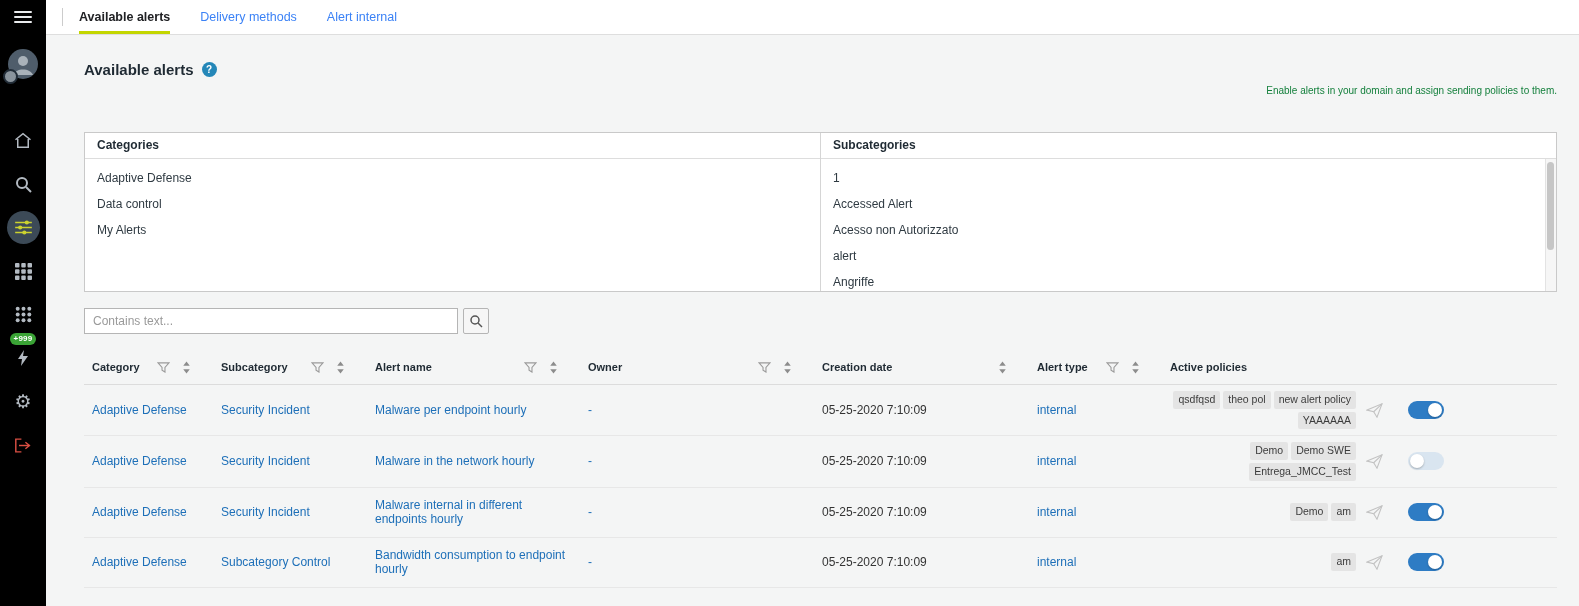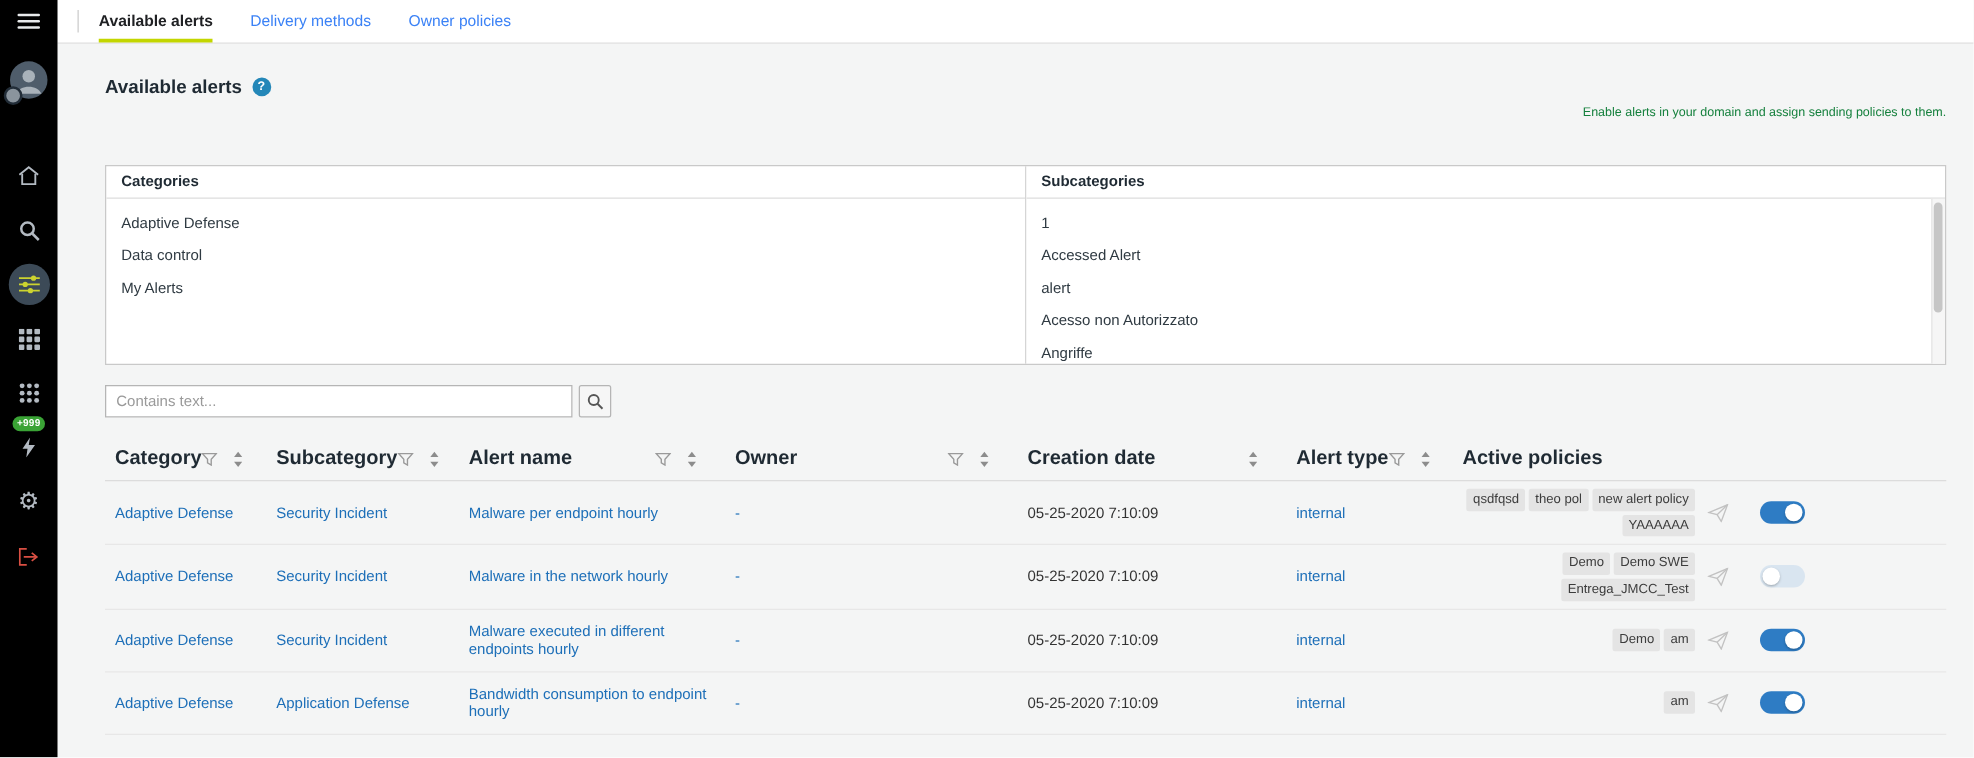--- a/index.html
+++ b/index.html
@@ -54,21 +54,21 @@
   
   .search-row{margin-top:16px;display:flex;align-items:center;gap:5px;}
   .search-input{width:356px;height:24px;border:1px solid #b5b5b5;padding:0 8px;font-size:12px;color:#333;font-family:inherit;background:#fff;box-sizing:content-box;}
   .search-input::placeholder{color:#9a9a9a;}
   .search-btn{width:26px;height:26px;border:1px solid #b5b5b5;background:#f6f6f6;border-radius:2px;display:flex;align-items:center;justify-content:center;cursor:pointer;padding:0;}
 
   
   .table{margin-top:16px;}
   .thead,.trow{display:grid;grid-template-columns:129px 154px 213px 234px 215px 133px 198px 28px 56px 1fr;}
   .thead{height:34px;align-items:center;border-bottom:1px solid #dcdcdc;}
-  .th{display:flex;align-items:center;justify-content:space-between;padding:0 22px 0 8px;font-size:16px;font-weight:bold;color:#1f2a33;white-space:nowrap;}
+  .th{display:flex;align-items:center;justify-content:space-between;padding:0 22px 0 8px;font-size:11px;font-weight:bold;color:#1f2a33;white-space:nowrap;}
   .th-icons{display:flex;align-items:center;gap:12px;}
   .hicon{display:flex;cursor:pointer;}
   .trow{border-bottom:1px solid #e7e7e7;align-items:center;min-height:49px;}
   .td{padding:8px;font-size:12px;box-sizing:border-box;justify-content:flex-end;}
   .link{color:#1d6fb8;cursor:pointer;}
   .plain{color:#333;}
   .policies{display:flex;flex-wrap:wrap;gap:3px;align-items:center;padding:6px 4px 6px 8px;}
   .tag{background:#e4e4e4;color:#3c3c3c;font-size:10.5px;padding:2px 5px;border-radius:2px;white-space:nowrap;line-height:1.3;}
   .send{display:flex;justify-content:center;padding:0;cursor:pointer;}
   .togglecell{padding:0;display:flex;}
@@ -174,21 +174,21 @@
     </div>
   </aside>
 
   <div class="main">
 
     <header class="topbar">
       <div class="tb-divider"></div>
       <nav class="tabs" id="tabs">
           <div class="tab active">Available alerts</div>
           <div class="tab">Delivery methods</div>
-          <div class="tab">Owner policies</div>
+          <div class="tab">Alert internal</div>
         </nav>
     </header>
 
     <div class="content">
 
       <div class="page-head">
         <h1 class="page-title">Available alerts</h1>
         <span class="help">?</span>
       </div>
       <p class="subtitle">Enable alerts in your domain and assign sending policies to them.</p>
@@ -200,22 +200,22 @@
               <li>Adaptive Defense</li>
               <li>Data control</li>
               <li>My Alerts</li>
             </ul>
         </div>
         <div class="panel">
           <div class="panel-head">Subcategories</div>
           <ul id="subcat-list">
               <li>1</li>
               <li>Accessed Alert</li>
+              <li>Acesso non Autorizzato</li>
               <li>alert</li>
-              <li>Acesso non Autorizzato</li>
               <li>Angriffe</li>
             </ul>
           <div class="vscroll">
             <div class="vthumb"></div>
           </div>
         </div>
       </div>
 
       <div class="search-row">
         <input class="search-input" type="text" placeholder="Contains text..." style="">
@@ -371,21 +371,21 @@
               </div>
               <div class="td togglecell">
                 <span class="toggle off">
                   <span class="knob"></span>
                 </span>
               </div>
             </div>
             <div class="trow">
               <div class="td link">Adaptive Defense</div>
               <div class="td link">Security Incident</div>
-              <div class="td link">Malware executed in different endpoints hourly</div>
+              <div class="td link">Malware internal in different endpoints hourly</div>
               <div class="td link">-</div>
               <div class="td plain">05-25-2020 7:10:09</div>
               <div class="td link">internal</div>
               <div class="td policies">
                 <span class="tag">Demo</span>
                 <span class="tag">am</span>
               </div>
               <div class="td send">
                 <svg width="17" height="15" viewBox="0 0 20 18" fill="none" stroke="#c2c2c2" stroke-width="1.3">
                   <path d="M1 8.5 19 1l-6 16-4-6.5z"></path>
@@ -393,21 +393,21 @@
                 </svg>
               </div>
               <div class="td togglecell">
                 <span class="toggle on">
                   <span class="knob"></span>
                 </span>
               </div>
             </div>
             <div class="trow">
               <div class="td link">Adaptive Defense</div>
-              <div class="td link">Application Defense</div>
+              <div class="td link">Subcategory Control</div>
               <div class="td link">Bandwidth consumption to endpoint hourly</div>
               <div class="td link">-</div>
               <div class="td plain">05-25-2020 7:10:09</div>
               <div class="td link">internal</div>
               <div class="td policies">
                 <span class="tag">am</span>
               </div>
               <div class="td send">
                 <svg width="17" height="15" viewBox="0 0 20 18" fill="none" stroke="#c2c2c2" stroke-width="1.3">
                   <path d="M1 8.5 19 1l-6 16-4-6.5z"></path>

